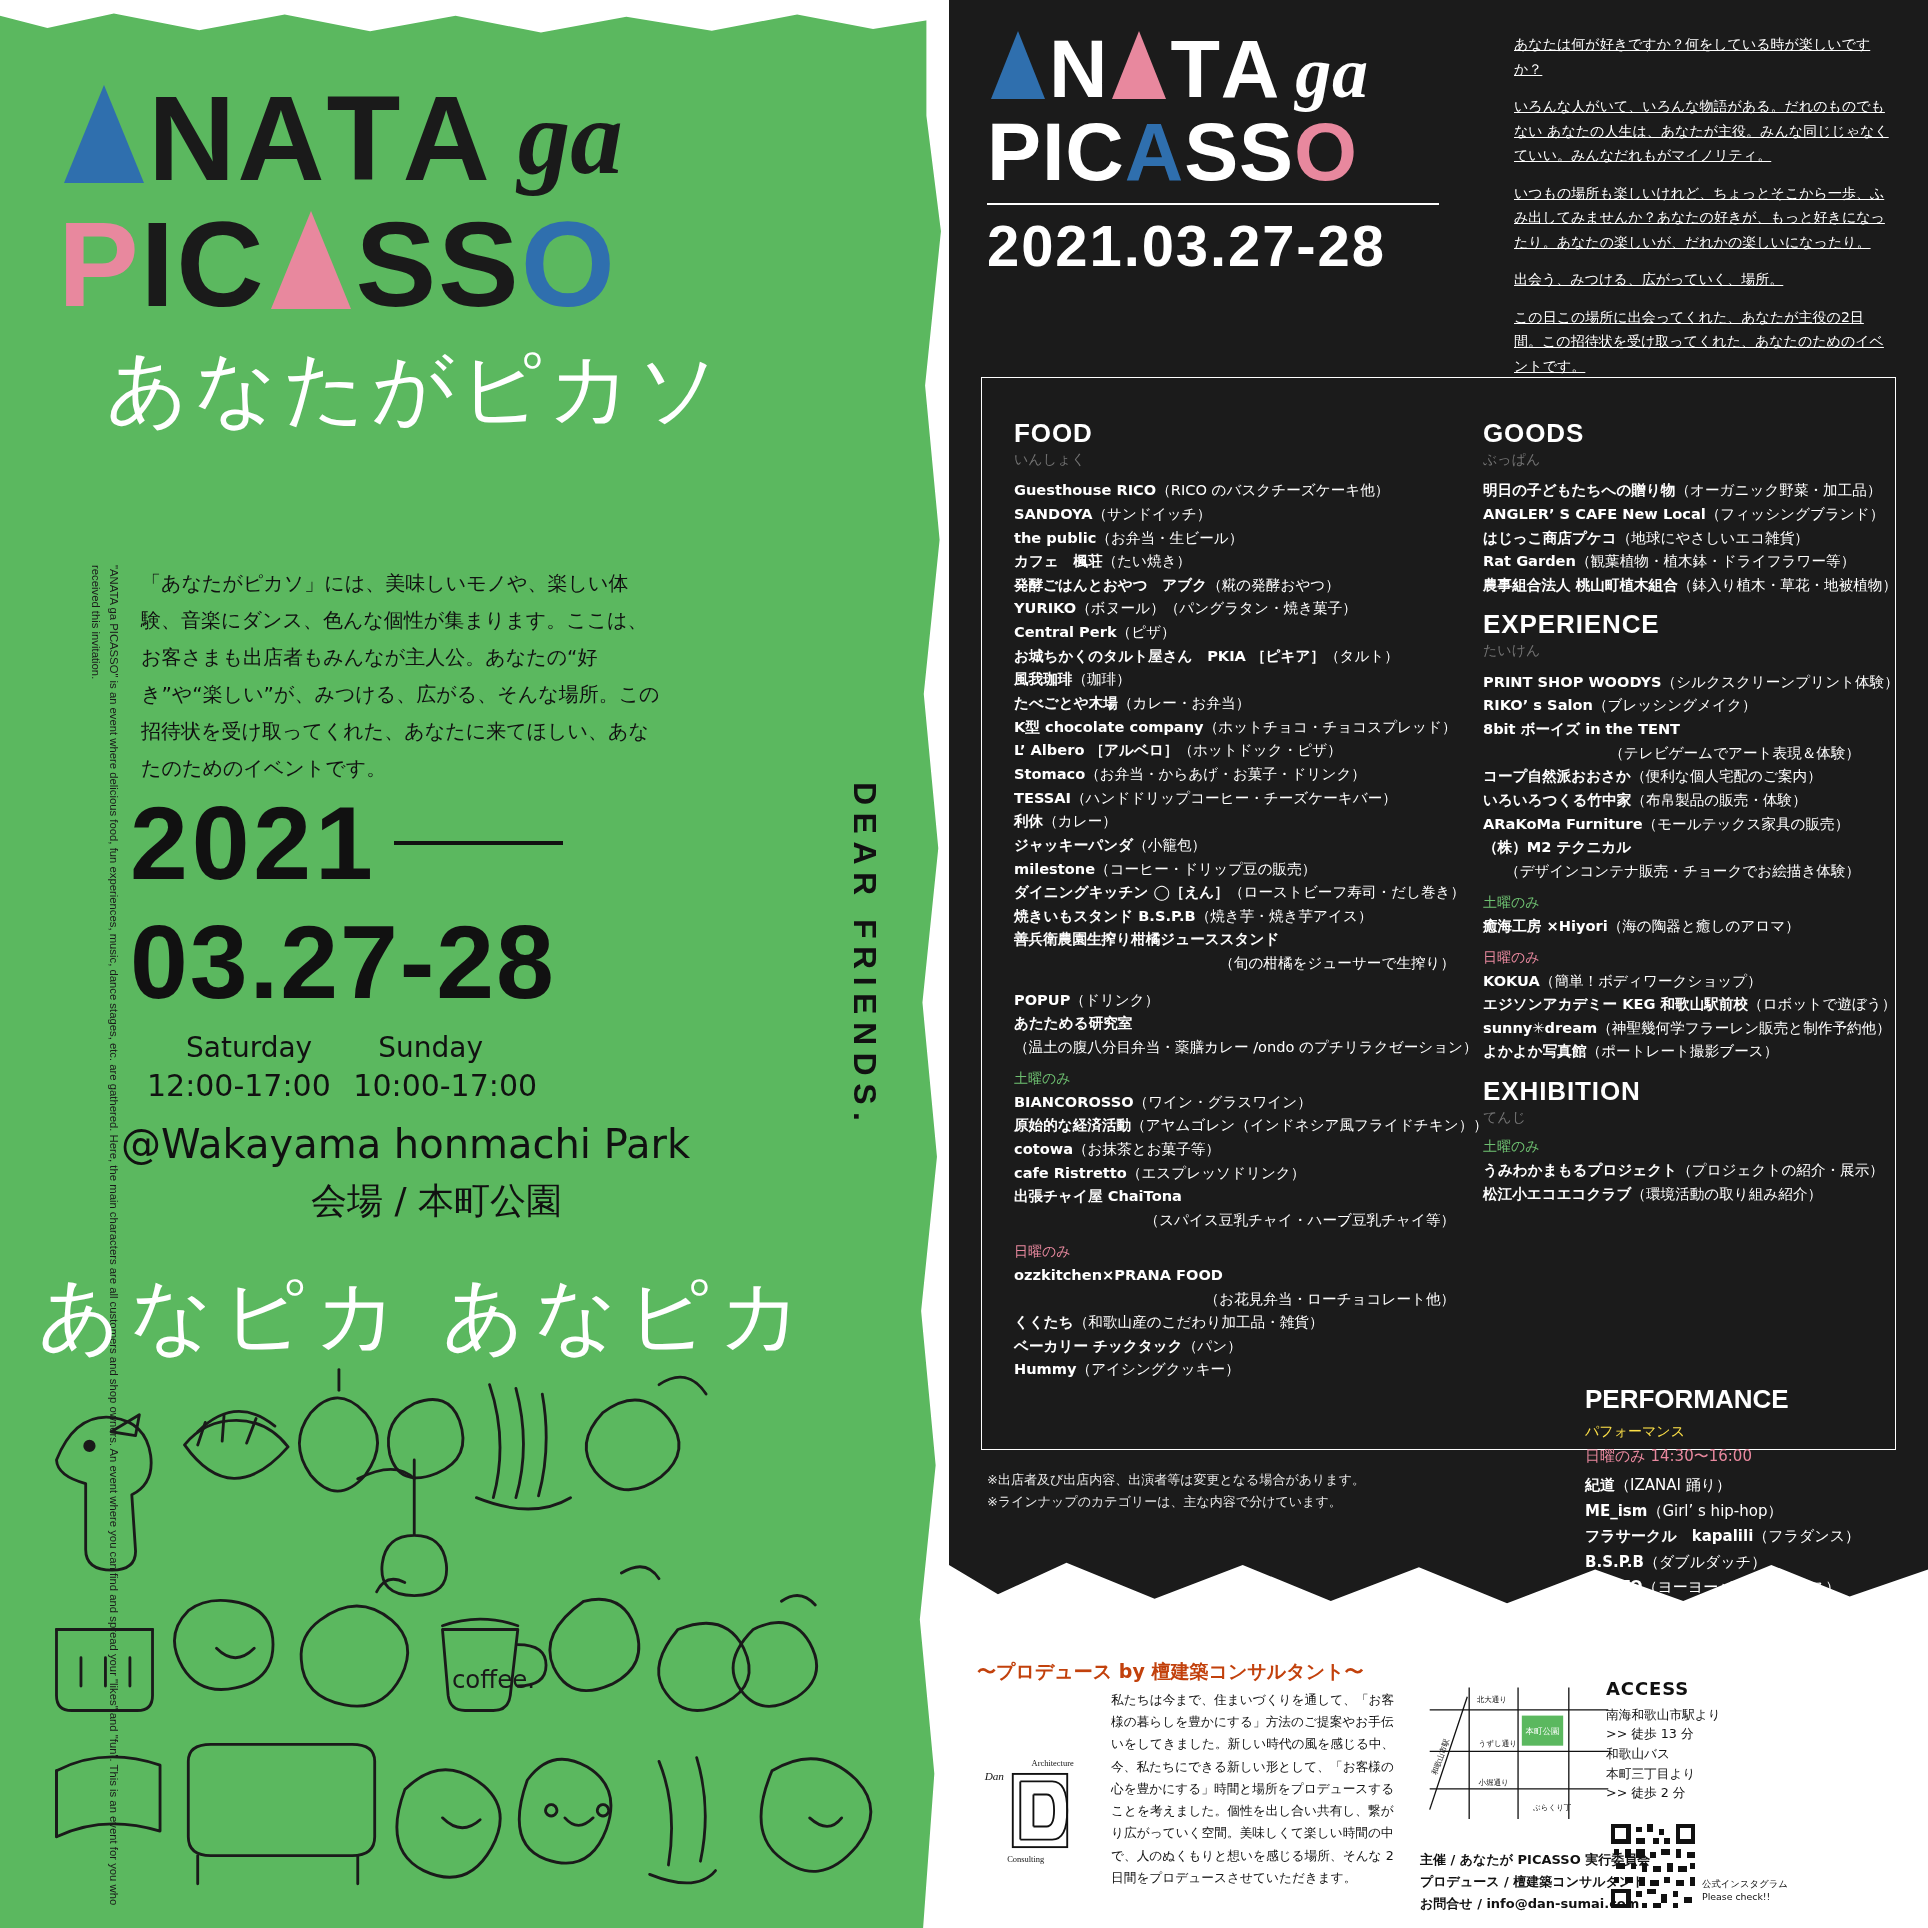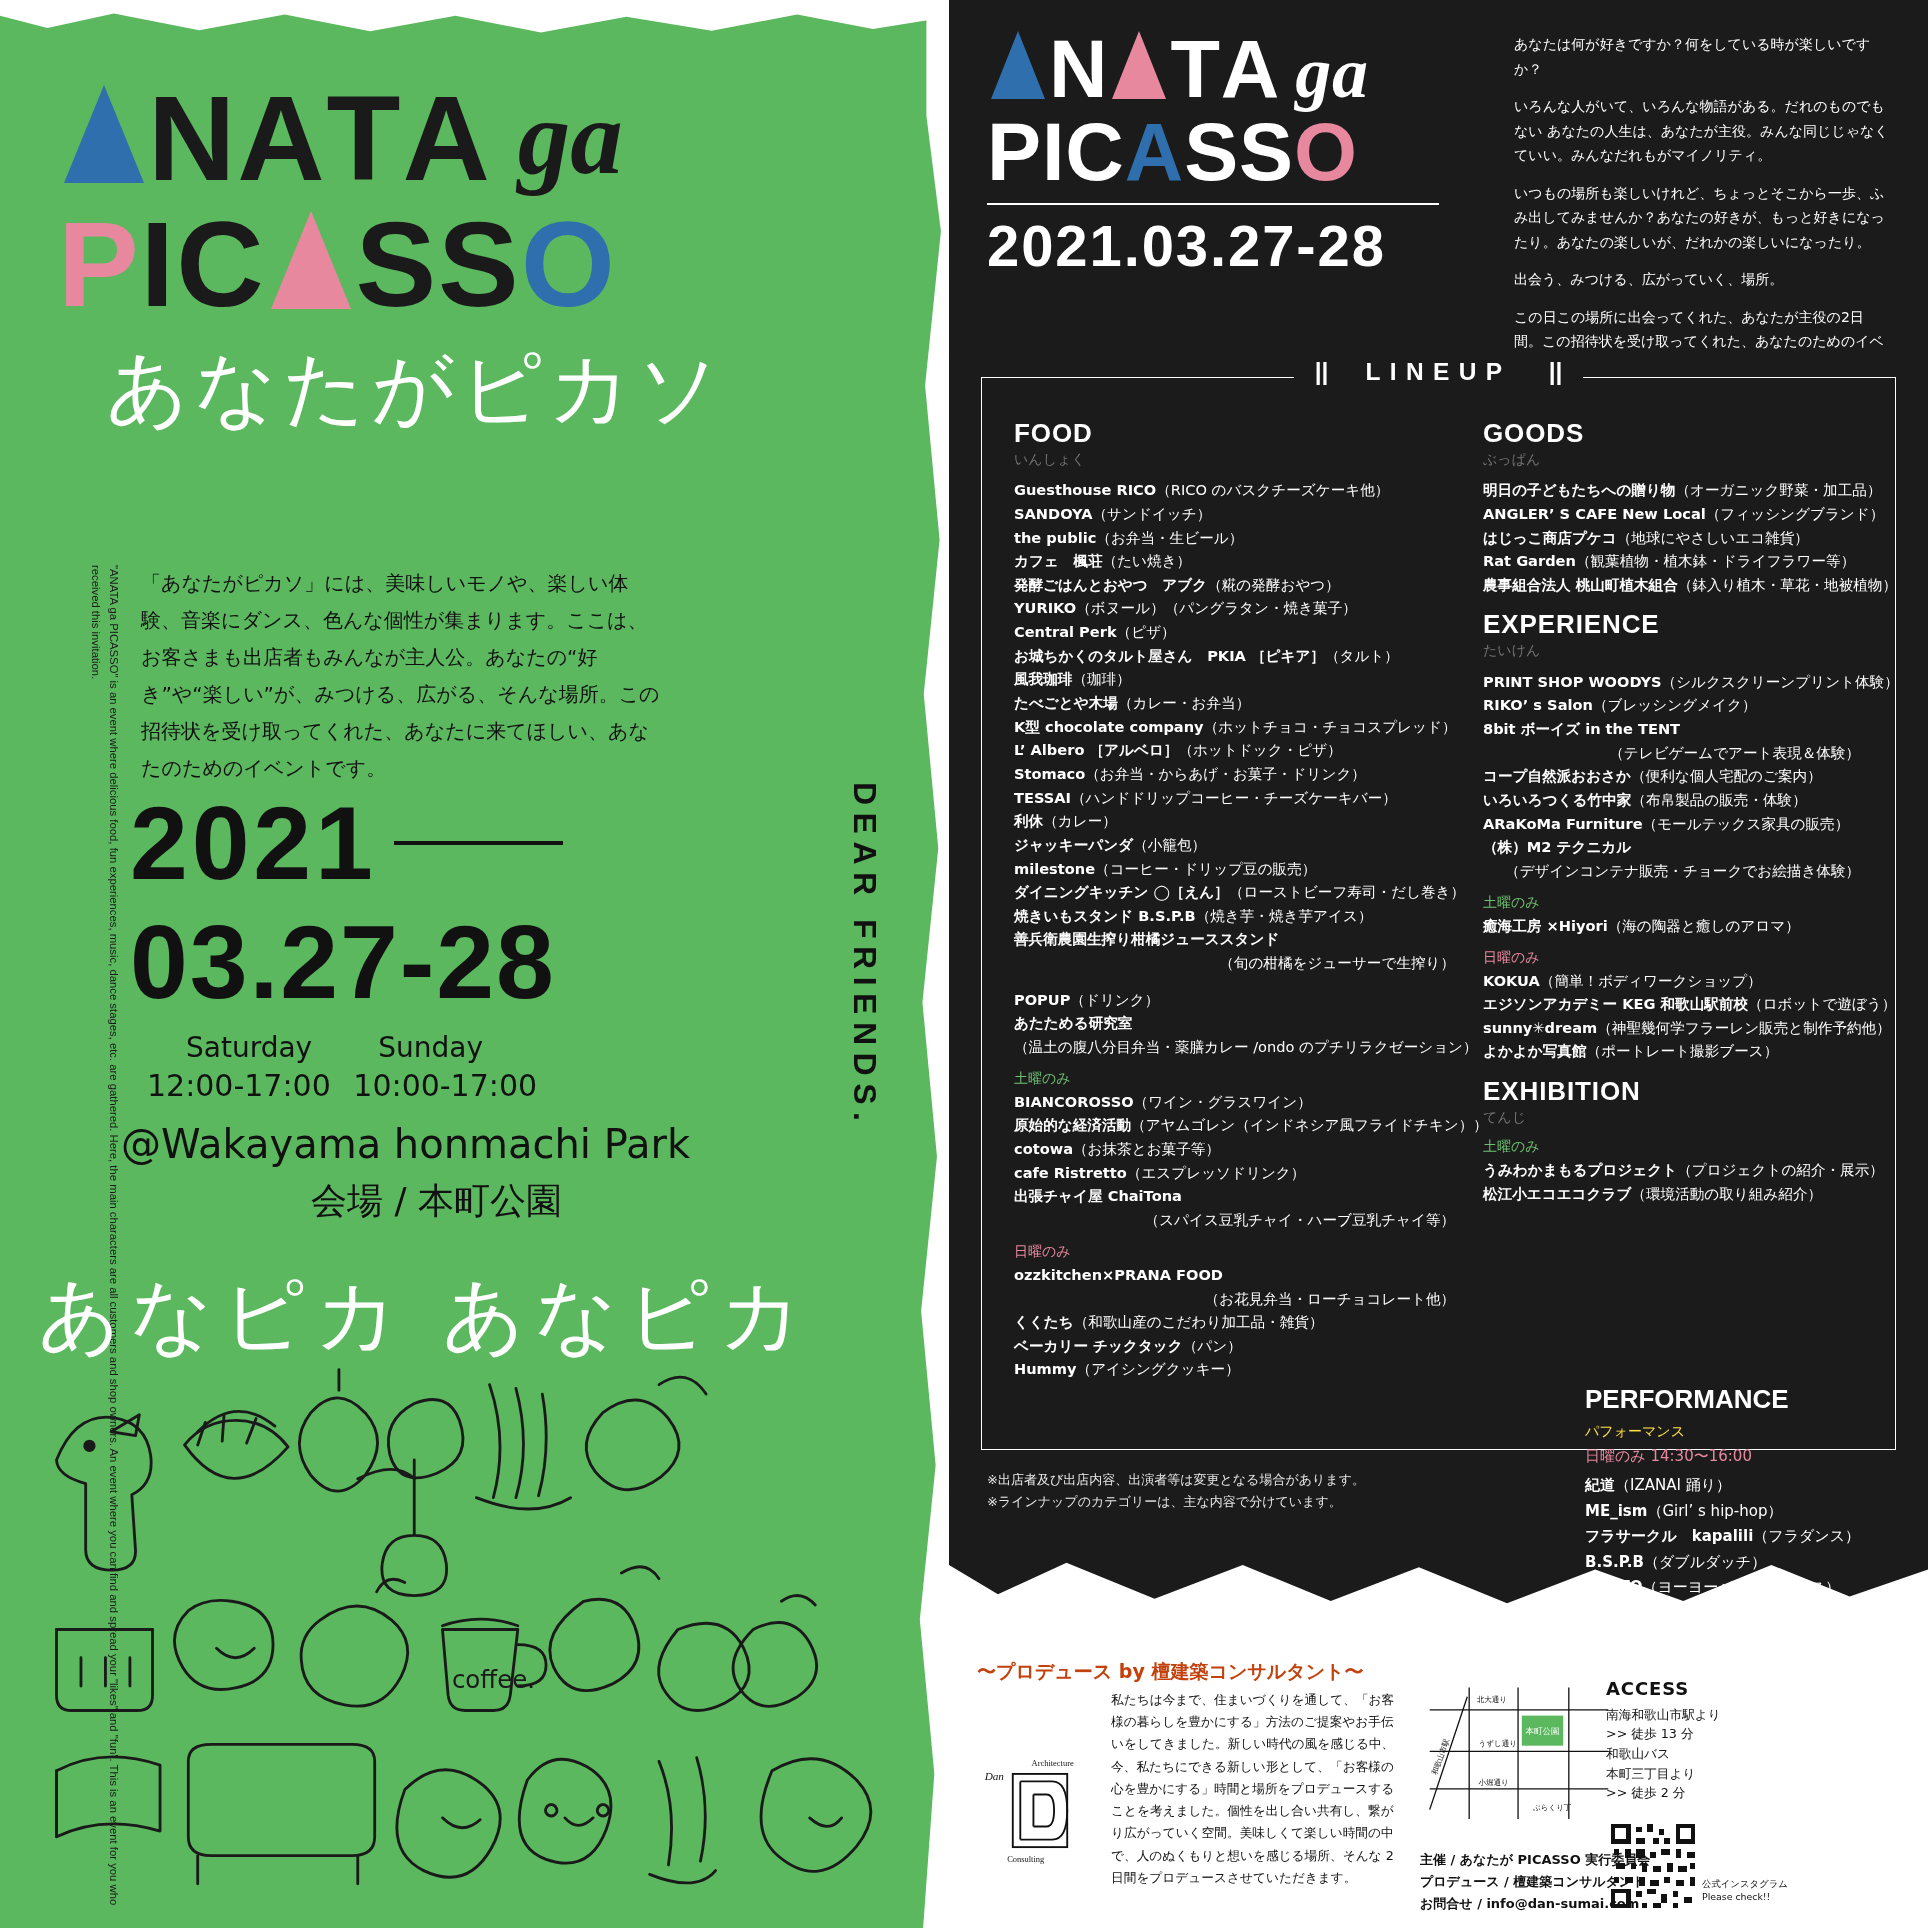--- a/index.html
+++ b/index.html
@@ -130,21 +130,21 @@
   .r-O-pink{color:#e8889e;}
   .r-date {
     margin-top:9.4px; font-size:58px; font-weight:bold; letter-spacing:1.9px; color:#fff;
     border-top:2.8px solid #fff; padding-top:7.5px; width:452px;
   }
   .r-intro {
     position:absolute; left:565px; top:32px; width:377px;
     font-size:14px; line-height:1.75; color:#fff;
     font-family:"DejaVu Sans", sans-serif;
   }
-  .r-intro p { margin:0 0 13px 0; }
+  .r-intro p { margin:0 0 13px 0;text-decoration:underline; }
 
   .lineup-box {
     position:absolute; left:32px; top:377px; width:915px; height:1073px;
     border:1.9px solid #fff;
   }
   .lineup-title {
     position:absolute; left:0; right:0; top:-20px; text-align:center;
   }
   .lineup-title span {
     background:#1b1b1b; padding:0 17px; font-size:24.5px; letter-spacing:9.4px; font-weight:bold;
@@ -353,23 +353,20 @@
 
     <div class="r-intro">
       <p>あなたは何が好きですか？何をしている時が楽しいですか？</p>
       <p>いろんな人がいて、いろんな物語がある。だれのものでもない あなたの人生は、あなたが主役。みんな同じじゃなくていい。みんなだれもがマイノリティ。</p>
       <p>いつもの場所も楽しいけれど、ちょっとそこから一歩、ふみ出してみませんか？あなたの好きが、もっと好きになったり。あなたの楽しいが、だれかの楽しいになったり。</p>
       <p>出会う、みつける、広がっていく、場所。</p>
       <p>この日この場所に出会ってくれた、あなたが主役の2日間。この招待状を受け取ってくれた、あなたのためのイベントです。</p>
     </div>
 
     <div class="lineup-box">
-      <div class="lineup-title">
-        <span><span class="bars">||</span> <span>LINEUP</span> <span class="bars">||</span></span>
-      </div>
 
       <div class="cols">
 
         <div class="col-left">
           <div class="cat">
             <div class="cat-en">FOOD</div>
             <div class="cat-jp">いんしょく</div>
           </div>
           <div id="food-items">
               <div class="item"><span class="nm">Guesthouse RICO</span><span>（RICO のバスクチーズケーキ他）</span></div>

